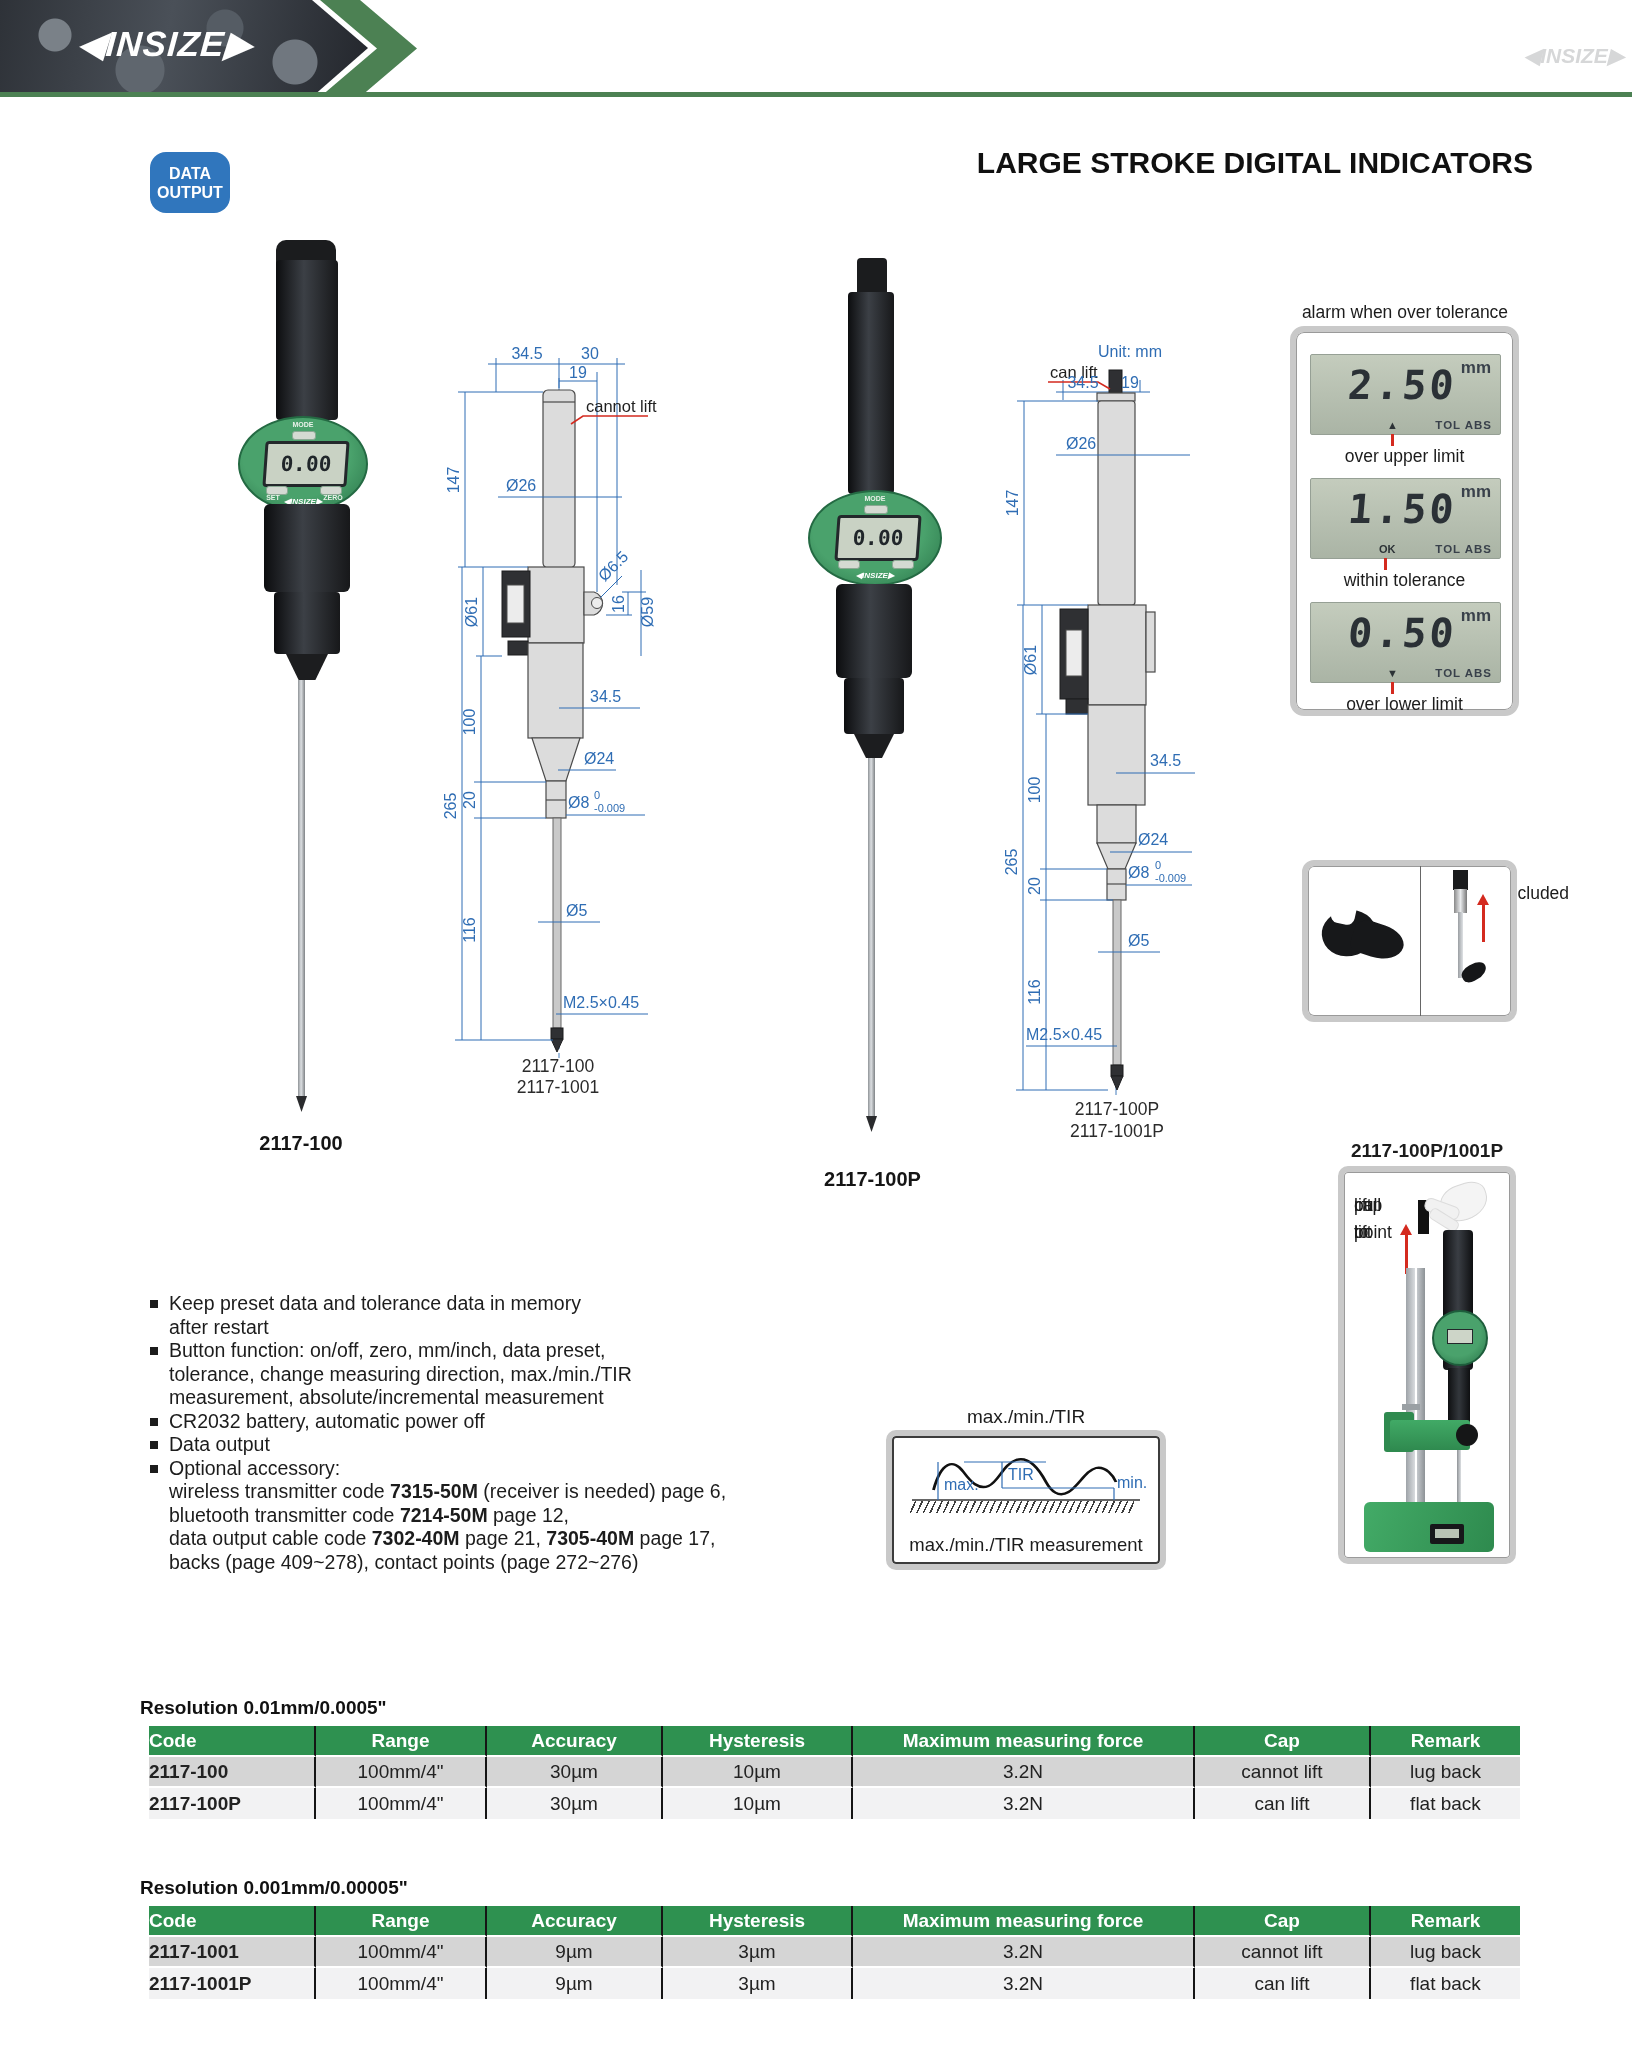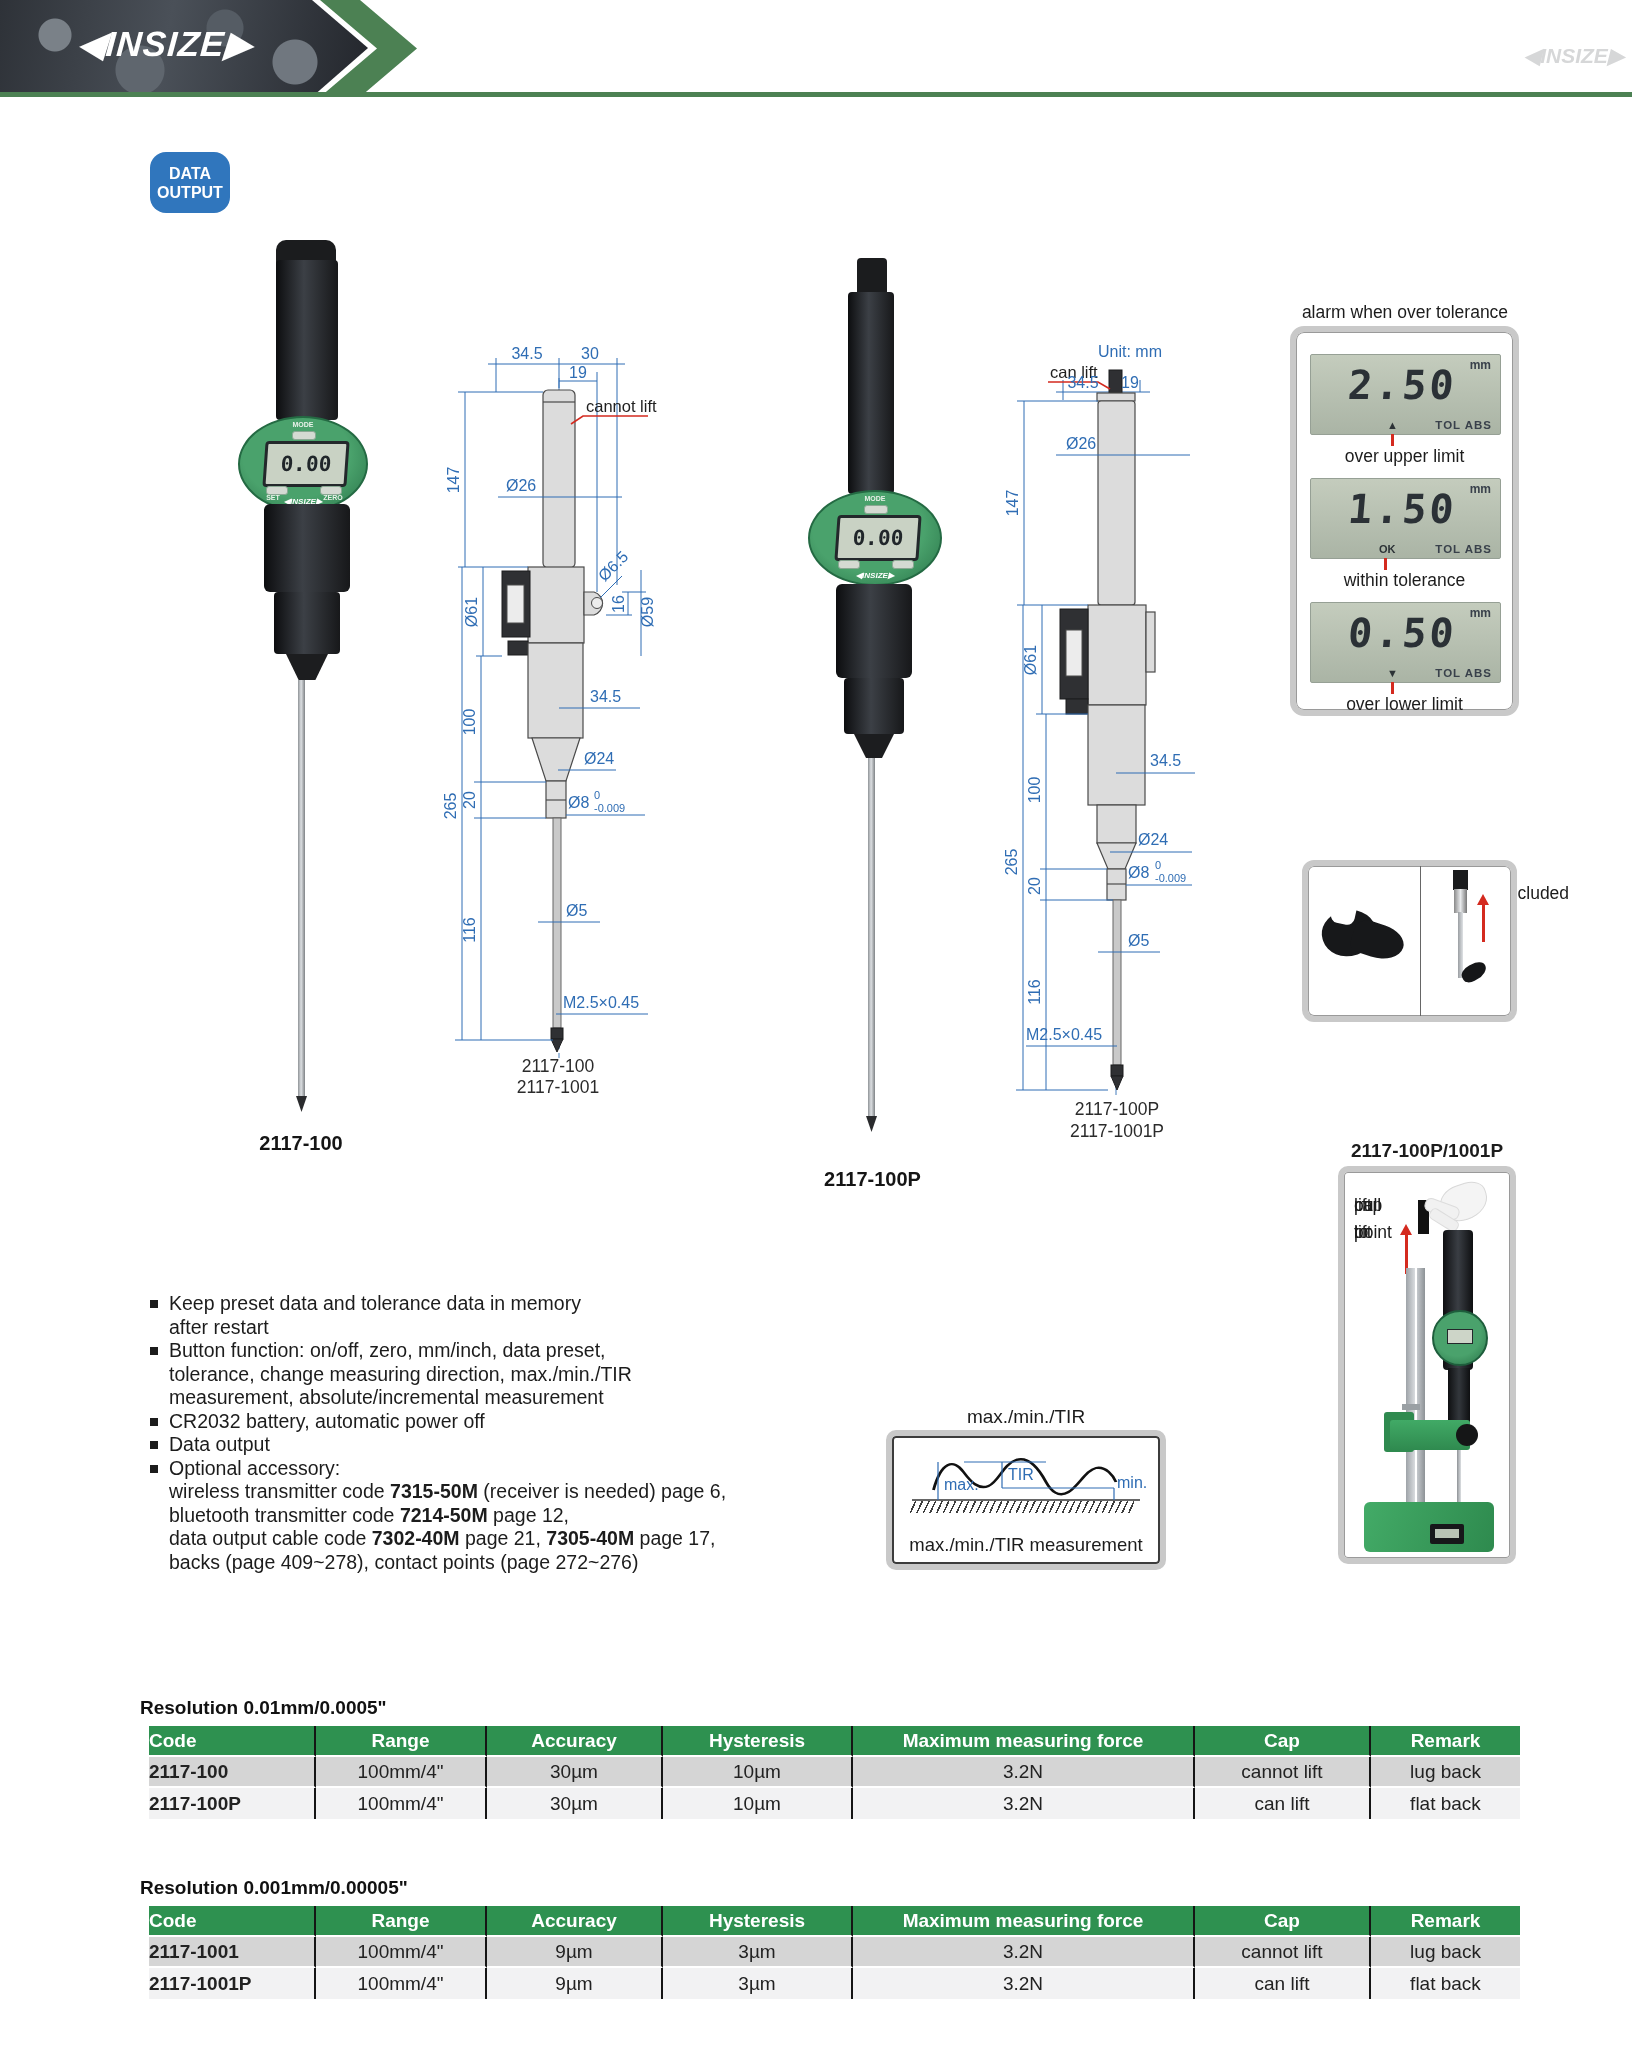--- a/index.html
+++ b/index.html
@@ -62,21 +62,21 @@
   .cl{stroke:#2f6db4;stroke-width:0.9;stroke-dasharray:14 4 3 4;}
 
   
   .gbox{position:absolute;background:#fff;border:6px solid #c9c9c9;box-shadow:inset 0 0 0 1px #9a9a9a;}
   .sec-title{position:absolute;font-size:17.5px;color:#1c1c1c;text-align:center;}
   .lcd{position:absolute;left:14px;width:189px;height:79px;border:1px solid #96a095;border-radius:2px;
     background:linear-gradient(#c4ccbd,#aab4a5);}
   .lcd .val{position:absolute;left:0;right:6px;top:7px;text-align:center;
     font-family:"DejaVu Sans Mono",monospace;font-size:40px;font-weight:bold;color:#2b3136;
     transform:skewX(-5deg);letter-spacing:3px;}
-  .lcd .unit{position:absolute;top:3px;right:9px;font-size:12px;font-weight:bold;color:#39414b;text-align:center;}
+  .lcd .unit{position:absolute;top:3px;right:9px;font-size:17px;font-weight:bold;color:#39414b;text-align:center;}
   .lcd .tol{position:absolute;bottom:3px;right:8px;font-size:11.5px;font-weight:bold;color:#39414b;letter-spacing:1px;}
   .lcd .ind{position:absolute;bottom:3px;left:76px;font-size:11px;font-weight:bold;color:#2c3236;}
   .alarm-cap{position:absolute;left:0;width:100%;text-align:center;font-size:17.5px;color:#1c1c1c;}
   .tick{position:absolute;width:2.5px;background:#d42a1f;}
   .arrow-head-up{width:0;height:0;border-left:6px solid transparent;border-right:6px solid transparent;
     border-bottom:11px solid #d42a1f;}
 
   .hatch{position:absolute;background:repeating-linear-gradient(115deg,rgba(0,0,0,0) 0 4.5px,#3c3c3c 4.5px 6px);}
 
   
@@ -110,20 +110,21 @@
     </div>
     <div class="banner-chevron"></div>
     <div class="banner-rule"></div>
   </div>
   <div class="watermark">◀INSIZE▶</div>
 
   <div class="badge">
     <span>DATA</span>
     <span>OUTPUT</span>
   </div>
+  <div class="page-title">LARGE STROKE DIGITAL INDICATORS</div>
 
   <div class="photo" style="left:236px;top:240px;width:130px;height:890px;">
     <div class="p-cap" style="left:40px;top:0;width:60px;height:24px;"></div>
     <div class="p-barrel" style="left:40px;top:20px;width:62px;height:160px;"></div>
     <div class="p-face" style="left:2px;top:176px;width:126px;height:92px;">
       <div class="abs p-tinytxt" style="top:3px;">MODE</div>
       <div class="abs p-pill" style="left:52px;top:13px;width:22px;height:7px;"></div>
       <div class="abs p-lcd" style="left:24px;top:23px;width:78px;height:40px;font-size:21px;">0.00</div>
       <div class="abs p-pill" style="left:26px;top:68px;width:20px;height:7px;"></div>
       <div class="abs p-pill" style="left:80px;top:68px;width:20px;height:7px;"></div>

